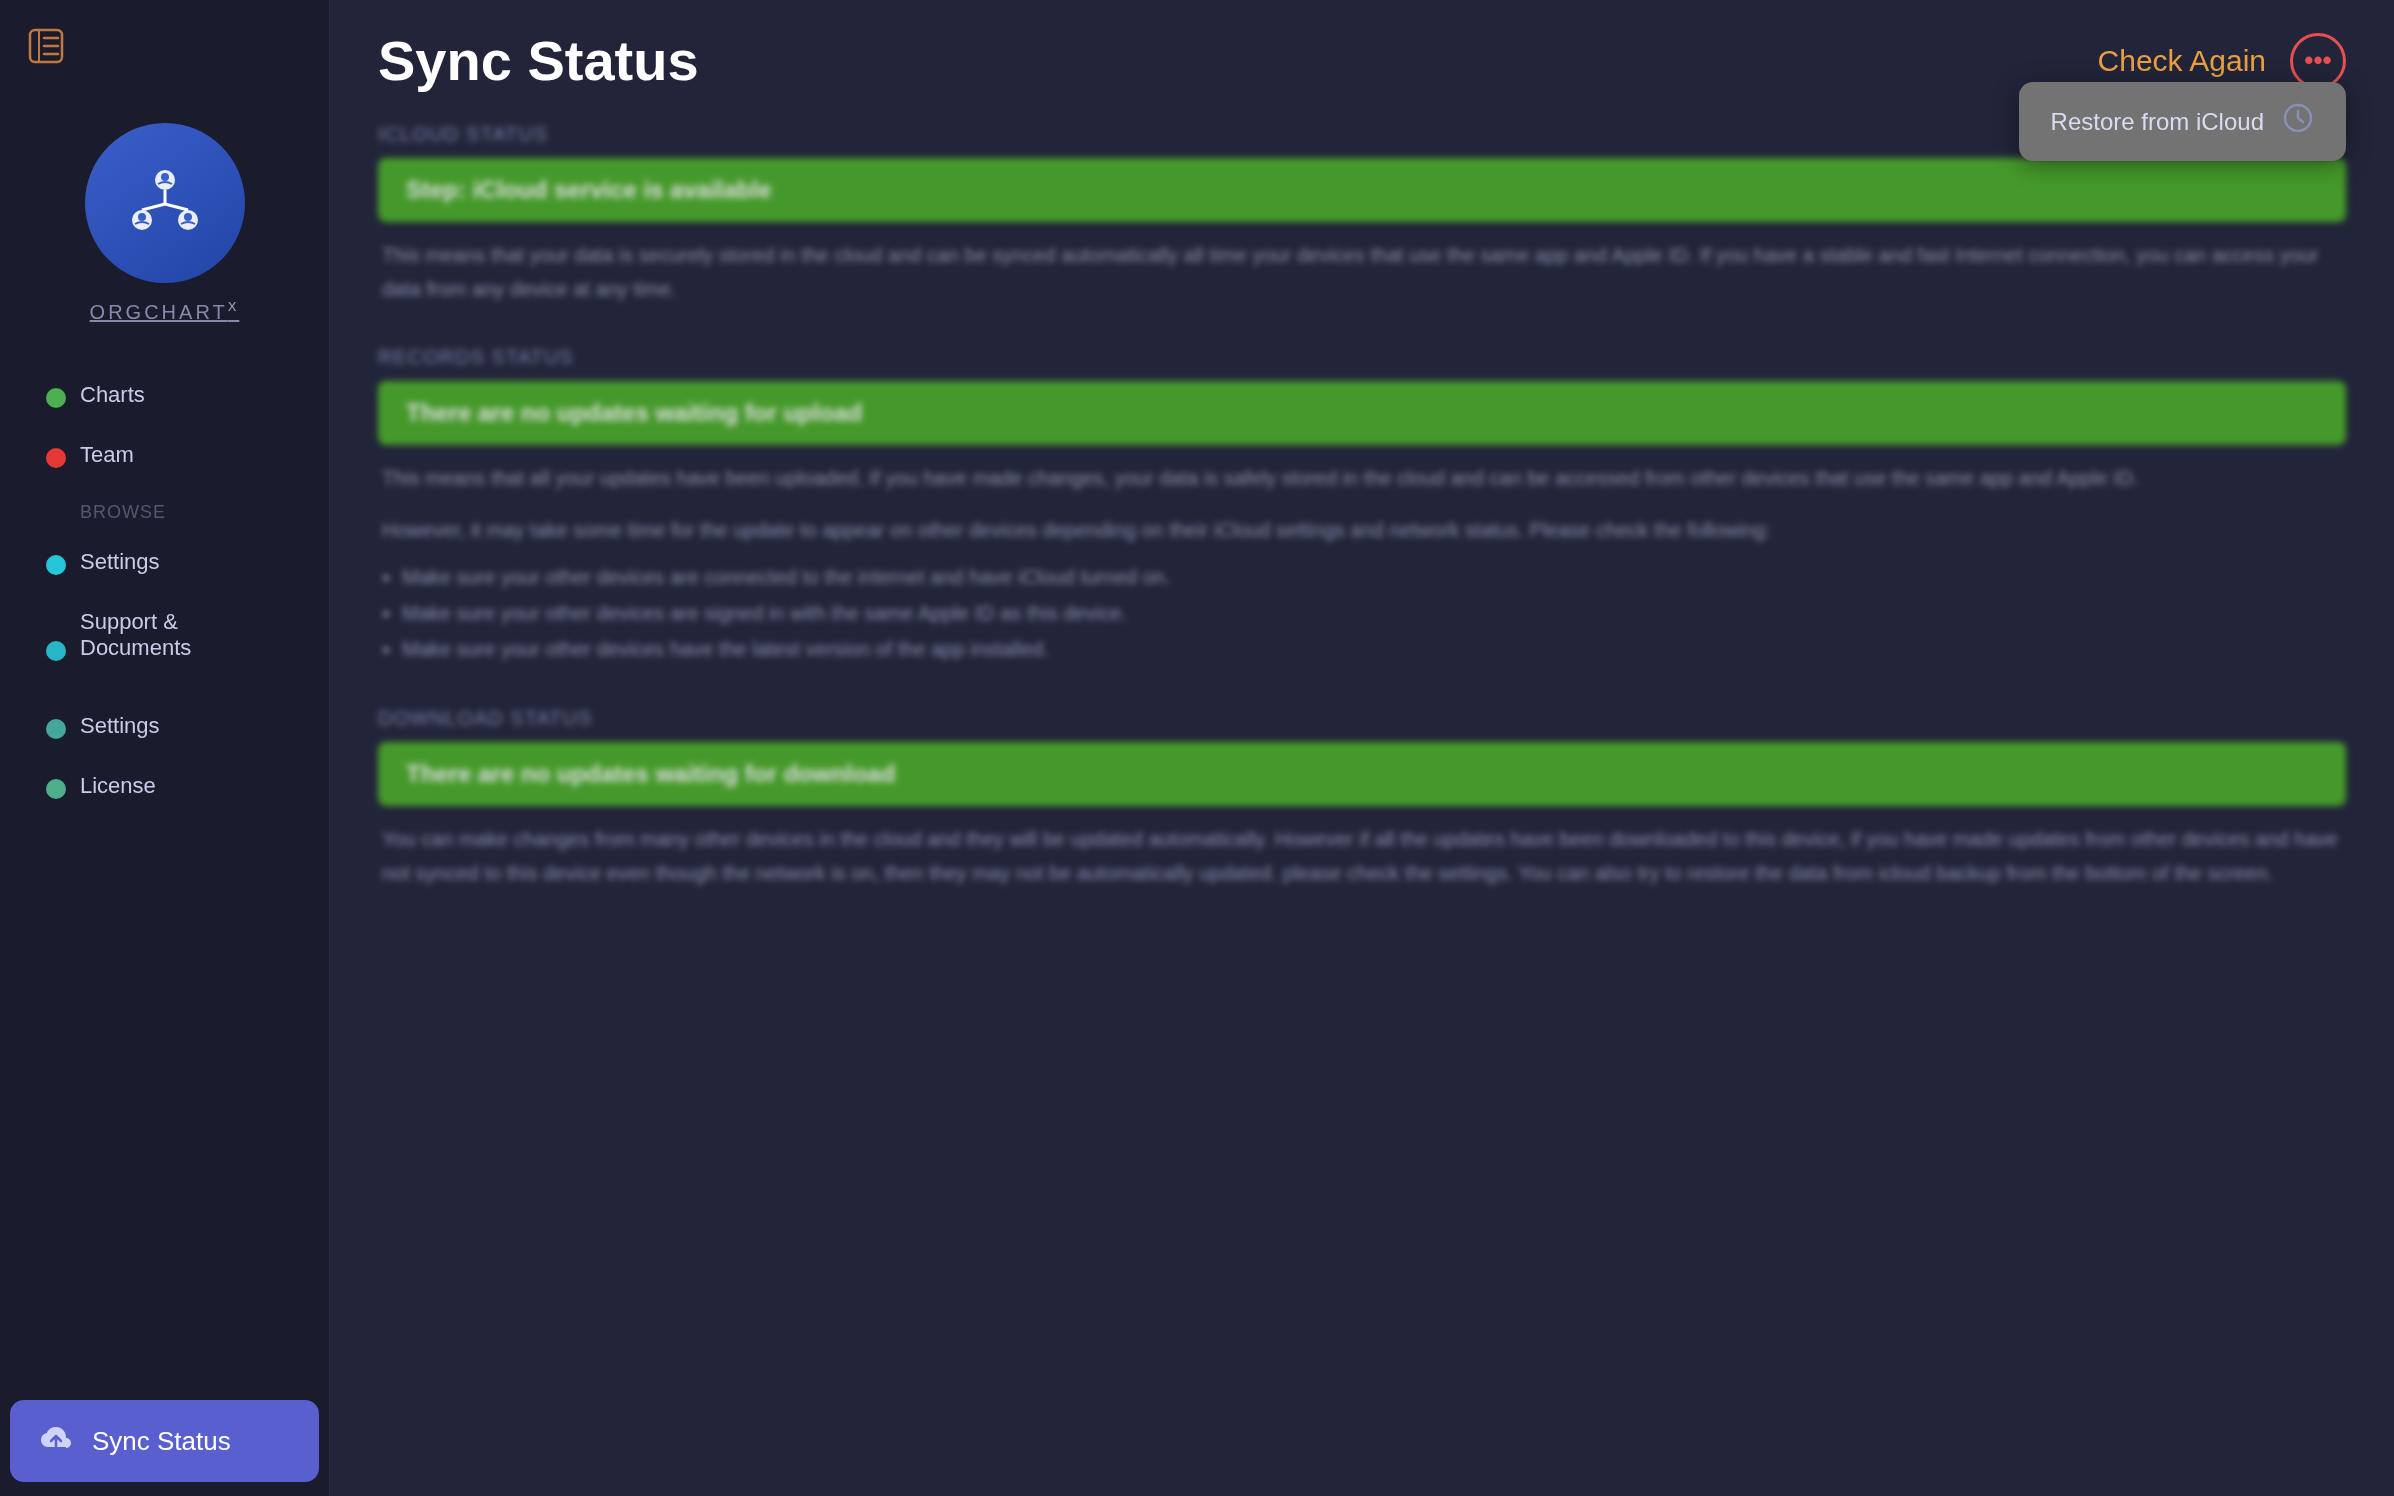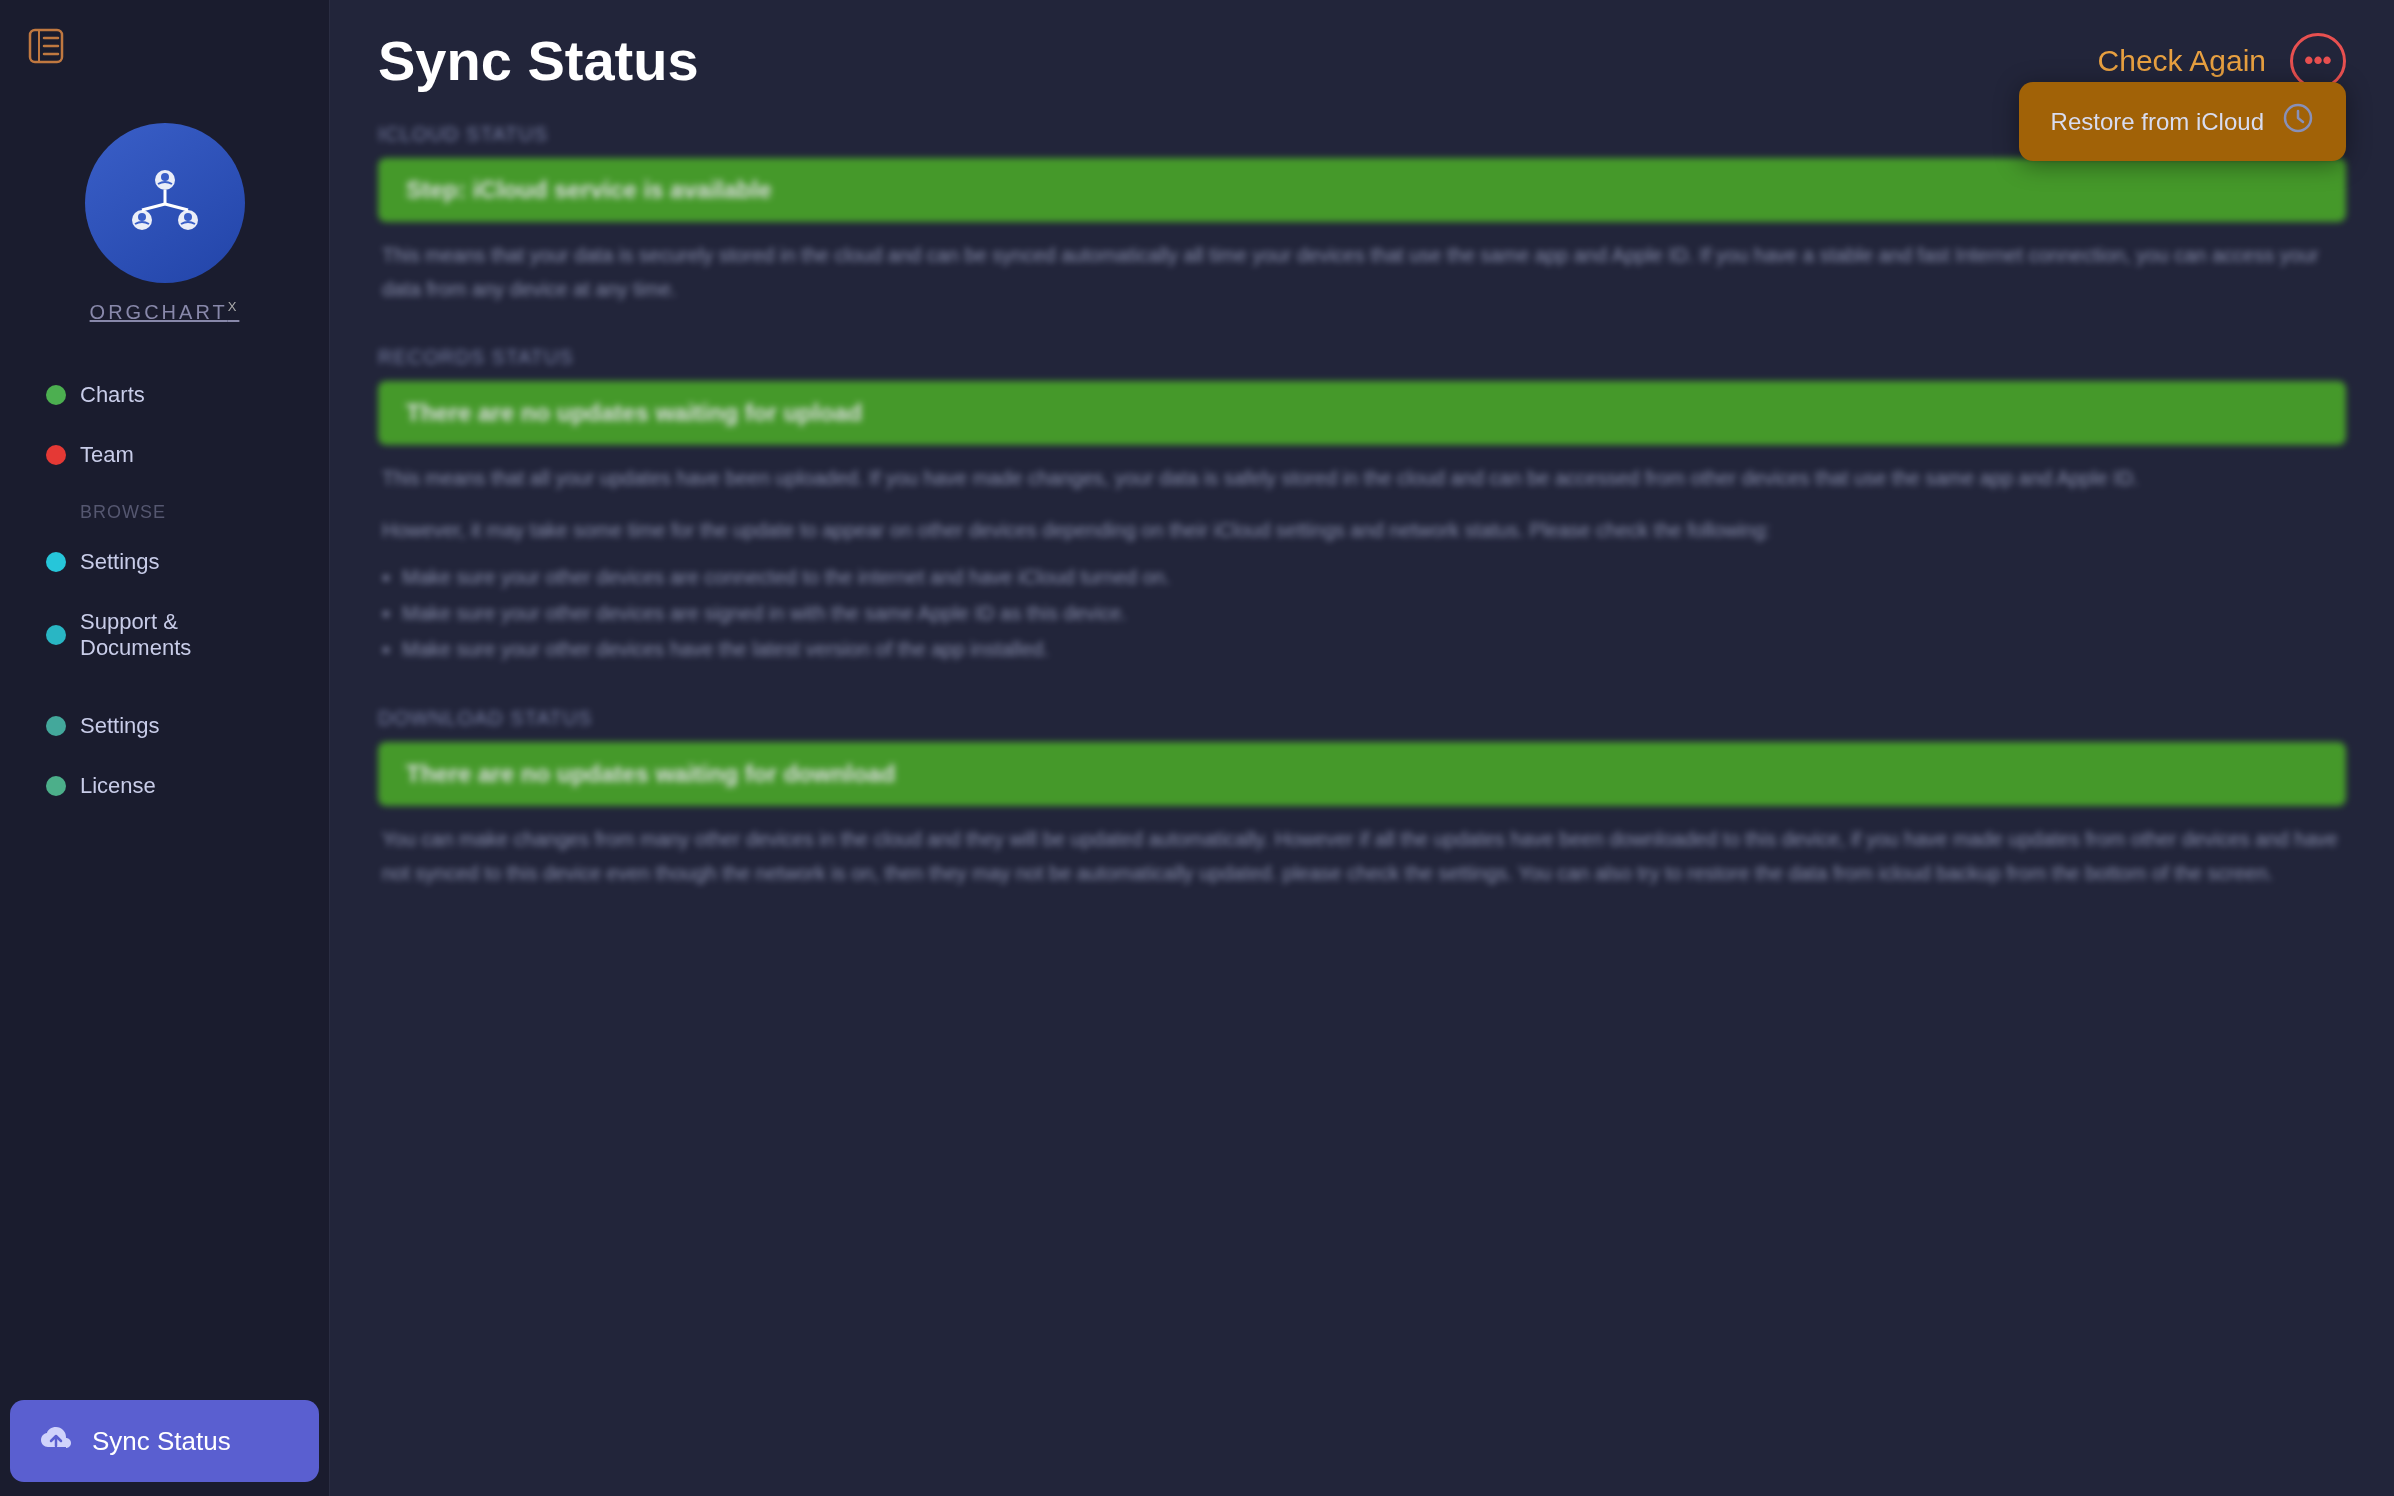--- a/index.html
+++ b/index.html
@@ -86,21 +86,21 @@
       font-size: 18px;
       color: #555770;
       padding: 16px 36px 8px;
       letter-spacing: 1px;
       font-weight: 500;
       margin-left: 44px;
     }
 
     .nav-item {
       display: flex;
-      align-items: center;
+      align-items: flex-end;
       padding: 16px 36px;
       cursor: pointer;
       border-radius: 8px;
       margin: 2px 10px;
       gap: 14px;
     }
 
     .nav-item-icon {
       width: 20px;
       height: 20px;
@@ -250,21 +250,21 @@
       font-size: 20px;
       color: #9aa0c0;
       line-height: 1.8;
     }
 
     
     .restore-panel {
       position: absolute;
       top: 82px;
       right: 48px;
-      background: #a16207;
+      background: #737373;
       border-radius: 14px;
       padding: 20px 32px;
       display: flex;
       align-items: center;
       gap: 18px;
       box-shadow: 0 4px 24px rgba(0,0,0,0.4);
       z-index: 10;
     }
 
     .restore-panel-text {

